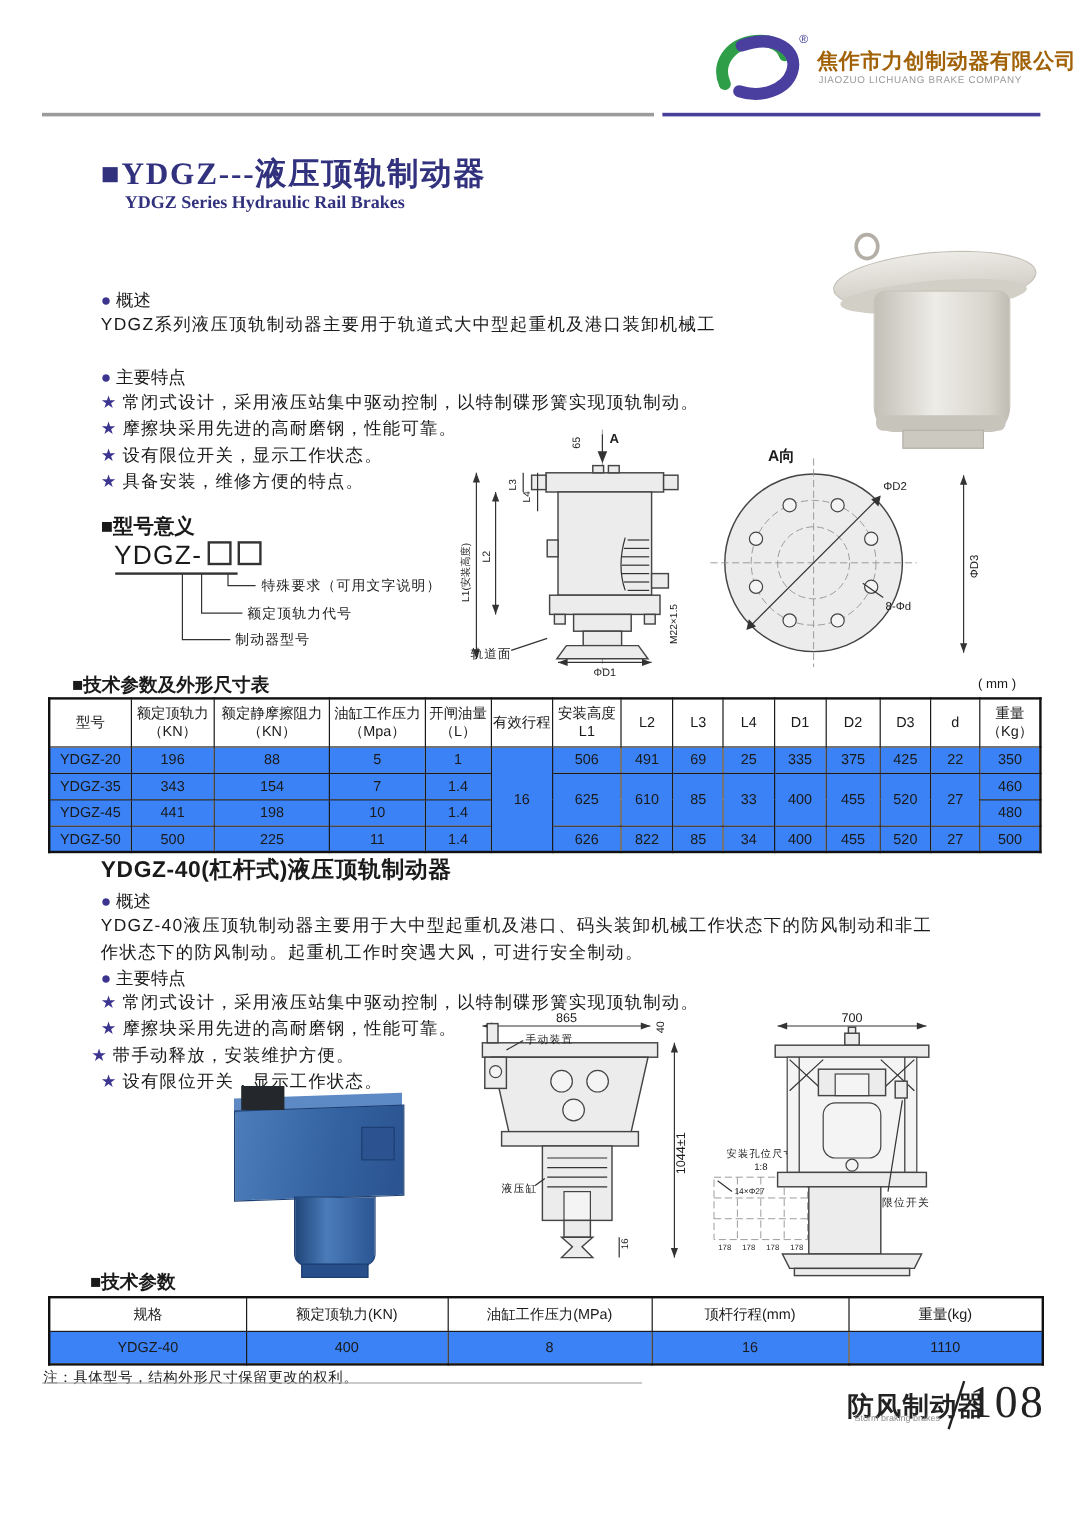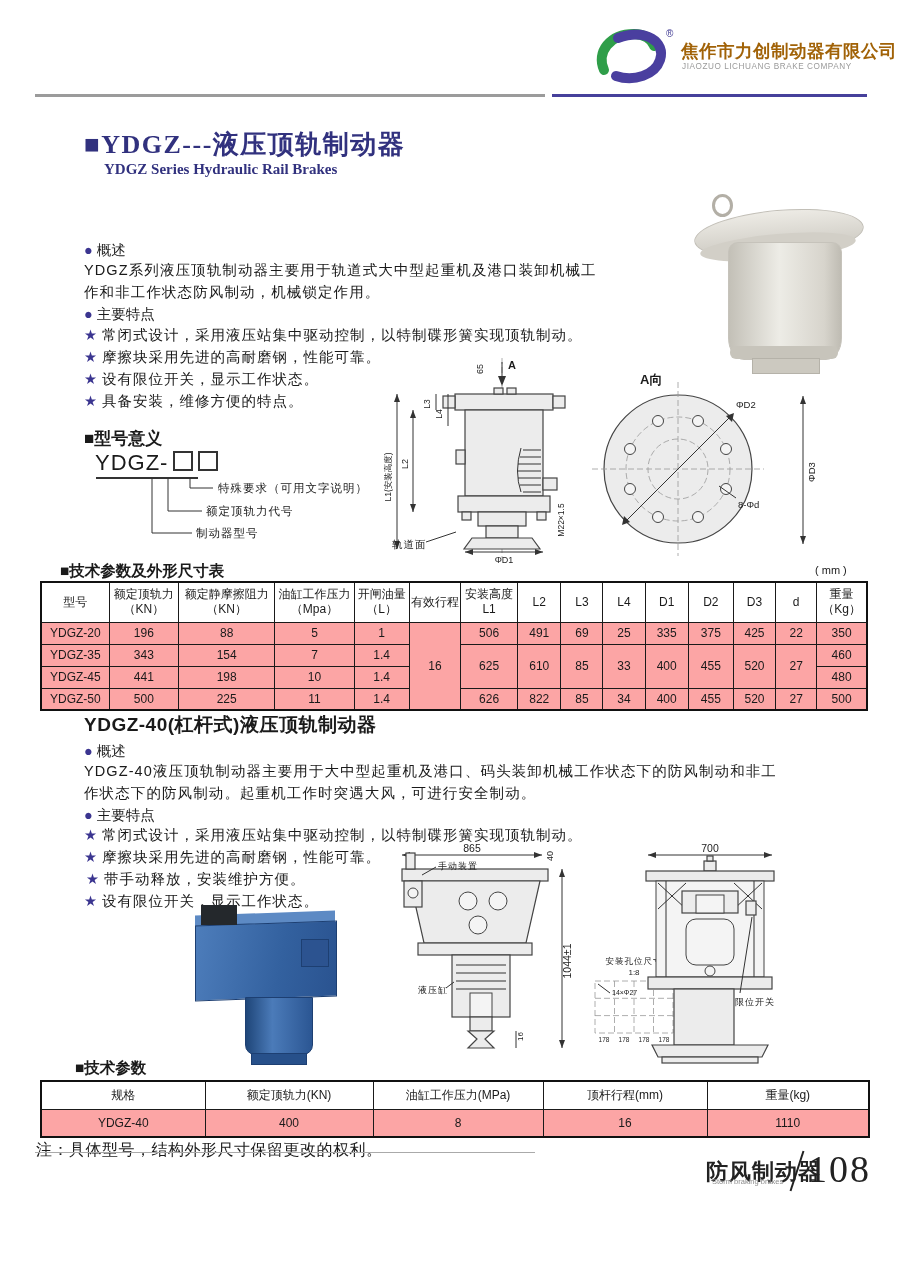--- a/index.html
+++ b/index.html
@@ -10,21 +10,21 @@
   .bold{font-weight:bold;}
   .mark{color:#3b3590;margin-right:4px;}
   .para{font-size:14.5px;letter-spacing:1.1px;}
   .feat{font-size:14.5px;letter-spacing:1px;}
   .rule{position:absolute;height:3px;}
   
   table{border-collapse:collapse;table-layout:fixed;position:absolute;background:#fff;}
   th,td{border:1px solid #1a1a1a;text-align:center;font-size:12px;font-weight:normal;
         padding:0;overflow:hidden;}
   th{white-space:pre-line;line-height:1.25;background:#ffffff;}
-  td{background:#fca5a5;}
+  td{background:#3b82f6;}
   .tb1{left:40px;top:581px;width:828px;border:2px solid #111;}
   .tb1 thead tr{height:40px;}
   .tb1 tbody tr{height:22px;}
   .tb2{left:40px;top:1080px;width:828px;border:2px solid #111;}
   .tb2 tr{height:28px;}
   
   svg{position:absolute;overflow:visible;}
   svg text{font-family:"Liberation Sans","DejaVu Sans",sans-serif;fill:#1c1c1c;}
   .dl{stroke:#333;stroke-width:1;fill:none;}
   .cl{stroke:#999;stroke-width:0.8;fill:none;stroke-dasharray:6 3;}
@@ -47,21 +47,21 @@
   .p2-lid{position:absolute;left:12px;top:10px;width:140px;height:12px;background:#5d8ac4;transform:skewY(-2deg);}
   .p2-box{position:absolute;left:12px;top:20px;width:140px;height:74px;transform:skewY(-2deg);
           background:linear-gradient(100deg,#4d7dbb,#33619f 60%,#2a5390);border:1px solid #1d3f72;}
   .p2-dark{position:absolute;left:18px;top:2px;width:36px;height:20px;background:#24282c;}
   .p2-panel{position:absolute;left:118px;top:36px;width:26px;height:26px;background:#2c5390;border:1px solid #1d3f72;}
   .p2-cyl{position:absolute;left:62px;top:94px;width:66px;height:56px;border:1px solid #1d3f72;
           background:linear-gradient(90deg,#1f4679,#4b7bb9 40%,#2b5693);border-radius:0 0 10px 10px;}
   .p2-step{position:absolute;left:68px;top:150px;width:54px;height:10px;background:#27508a;border:1px solid #1d3f72;}
   .sq{display:inline-block;width:16px;height:16px;border:2px solid #333;margin-left:5px;vertical-align:-1px;}
   .callout{font-size:11.5px;letter-spacing:1px;}
-  .note{font-size:16px;letter-spacing:0.5px;}
+  .note{font-size:12px;letter-spacing:0.5px;}
 </style>
 </head>
 <body>
 
 <div class="page">
 
   <svg style="left:594px;top:26px;" width="78" height="62" viewBox="0 0 78 62">
     <g>
       <path d="M10,44 C2,26 16,8 40,8 C50,8 58,13 60,20" fill="none" stroke="#2f9e49" stroke-width="10" stroke-linecap="round"></path>
       <path d="M24,12 C52,2 72,16 66,34 C61,49 40,56 22,50" fill="none" stroke="#4a3f9f" stroke-width="10" stroke-linecap="round"></path>
@@ -74,21 +74,20 @@
   <div class="rule" style="left:552px;top:94px;width:315px;background:#46409b;"></div>
 
   <span class="t serif bold" style="left:84px;top:127px;font-size:26px;color:#31317e;letter-spacing:1.5px;">■YDGZ---液压顶轨制动器</span>
   <span class="t serif bold" style="left:104px;top:161px;font-size:15px;color:#31317e;">YDGZ Series Hydraulic Rail Brakes</span>
 
 
   <span class="t" style="left:84px;top:241px;font-size:14.5px;">
     <span class="mark">●</span><span>概述</span>
   </span>
   <span class="t para" style="left:84px;top:261px;">YDGZ系列液压顶轨制动器主要用于轨道式大中型起重机及港口装卸机械工</span>
-  <span class="t para" style="left:84px;top:283px;">作和非工作状态防风制动，机械锁定作用。</span>
 
   <span class="t" style="left:84px;top:305px;font-size:14.5px;">
     <span class="mark">●</span><span>主要特点</span>
   </span>
   <span class="t feat" style="left:84px;top:326px;"><span class="mark">★</span><span>常闭式设计，采用液压站集中驱动控制，以特制碟形簧实现顶轨制动。</span></span>
   <span class="t feat" style="left:84px;top:348px;"><span class="mark">★</span><span>摩擦块采用先进的高耐磨钢，性能可靠。</span></span>
   <span class="t feat" style="left:84px;top:370px;"><span class="mark">★</span><span>设有限位开关，显示工作状态。</span></span>
   <span class="t feat" style="left:84px;top:392px;"><span class="mark">★</span><span>具备安装，维修方便的特点。</span></span>
 
   <div class="photo1">
@@ -303,21 +302,21 @@
   <span class="t" style="left:84px;top:742px;font-size:14.5px;">
     <span class="mark">●</span><span>概述</span>
   </span>
   <span class="t para" style="left:84px;top:762px;text-align:center;">YDGZ-40液压顶轨制动器主要用于大中型起重机及港口、码头装卸机械工作状态下的防风制动和非工</span>
   <span class="t para" style="left:84px;top:784px;">作状态下的防风制动。起重机工作时突遇大风，可进行安全制动。</span>
   <span class="t" style="left:84px;top:806px;font-size:14.5px;">
     <span class="mark">●</span><span>主要特点</span>
   </span>
   <span class="t feat" style="left:84px;top:826px;"><span class="mark">★</span><span>常闭式设计，采用液压站集中驱动控制，以特制碟形簧实现顶轨制动。</span></span>
   <span class="t feat" style="left:84px;top:848px;"><span class="mark">★</span><span>摩擦块采用先进的高耐磨钢，性能可靠。</span></span>
-  <span class="t feat" style="left:86px;top:870px;"><span class="mark">★</span><span>带手动释放，安装维护方便。</span></span>
+  <span class="t feat" style="left:76px;top:870px;"><span class="mark">★</span><span>带手动释放，安装维护方便。</span></span>
   <span class="t feat" style="left:84px;top:892px;"><span class="mark">★</span><span>设有限位开关，显示工作状态。</span></span>
 
   <div class="photo2">
     <div class="p2-lid"></div>
     <div class="p2-box"></div>
     <div class="p2-dark"></div>
     <div class="p2-panel"></div>
     <div class="p2-cyl"></div>
     <div class="p2-step"></div>
   </div>

